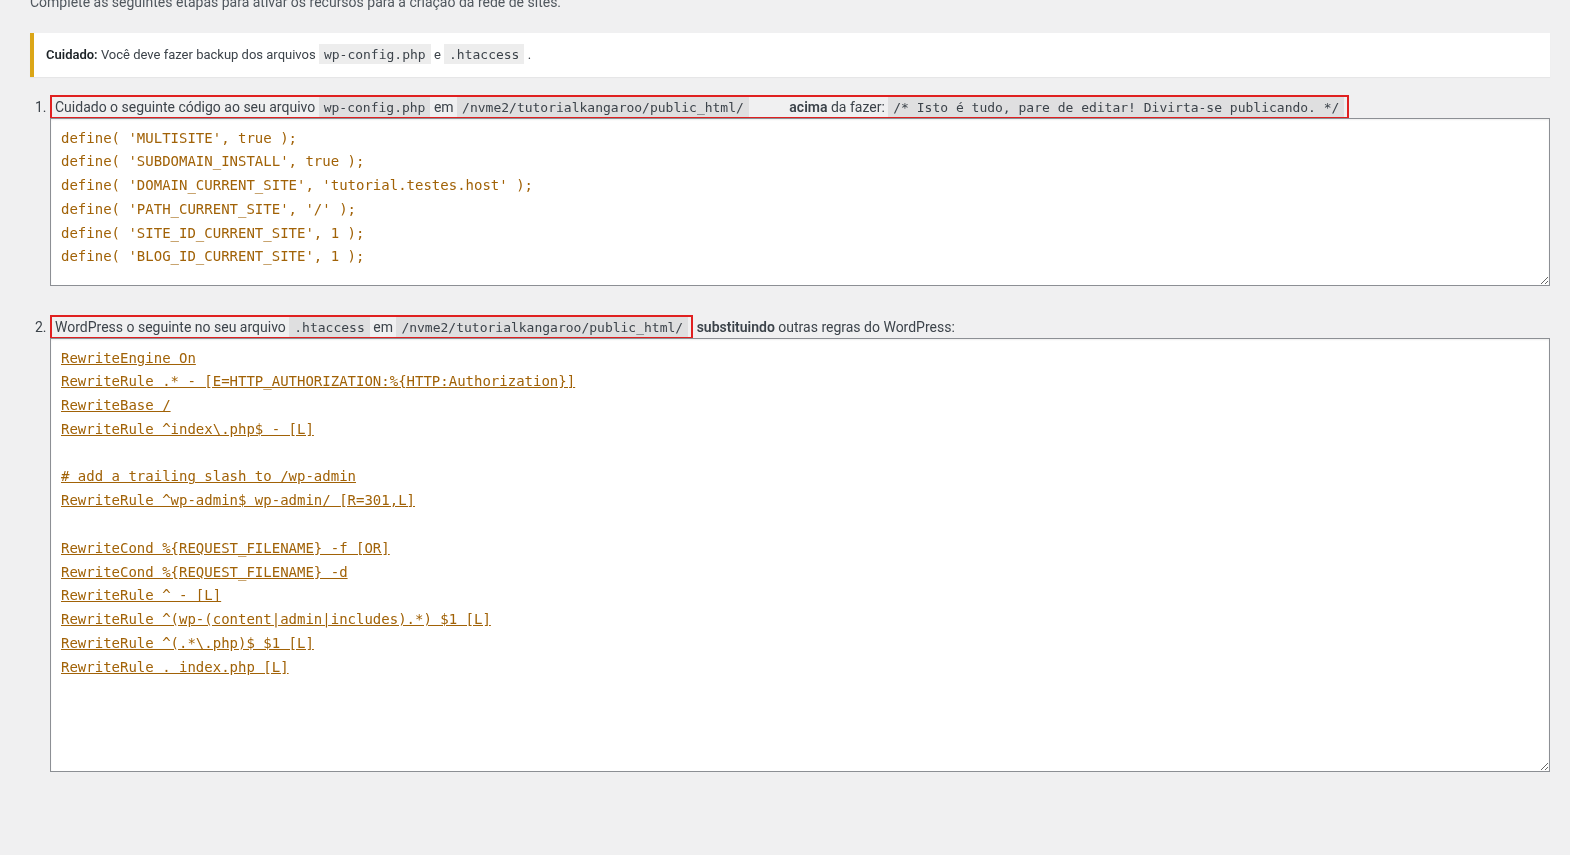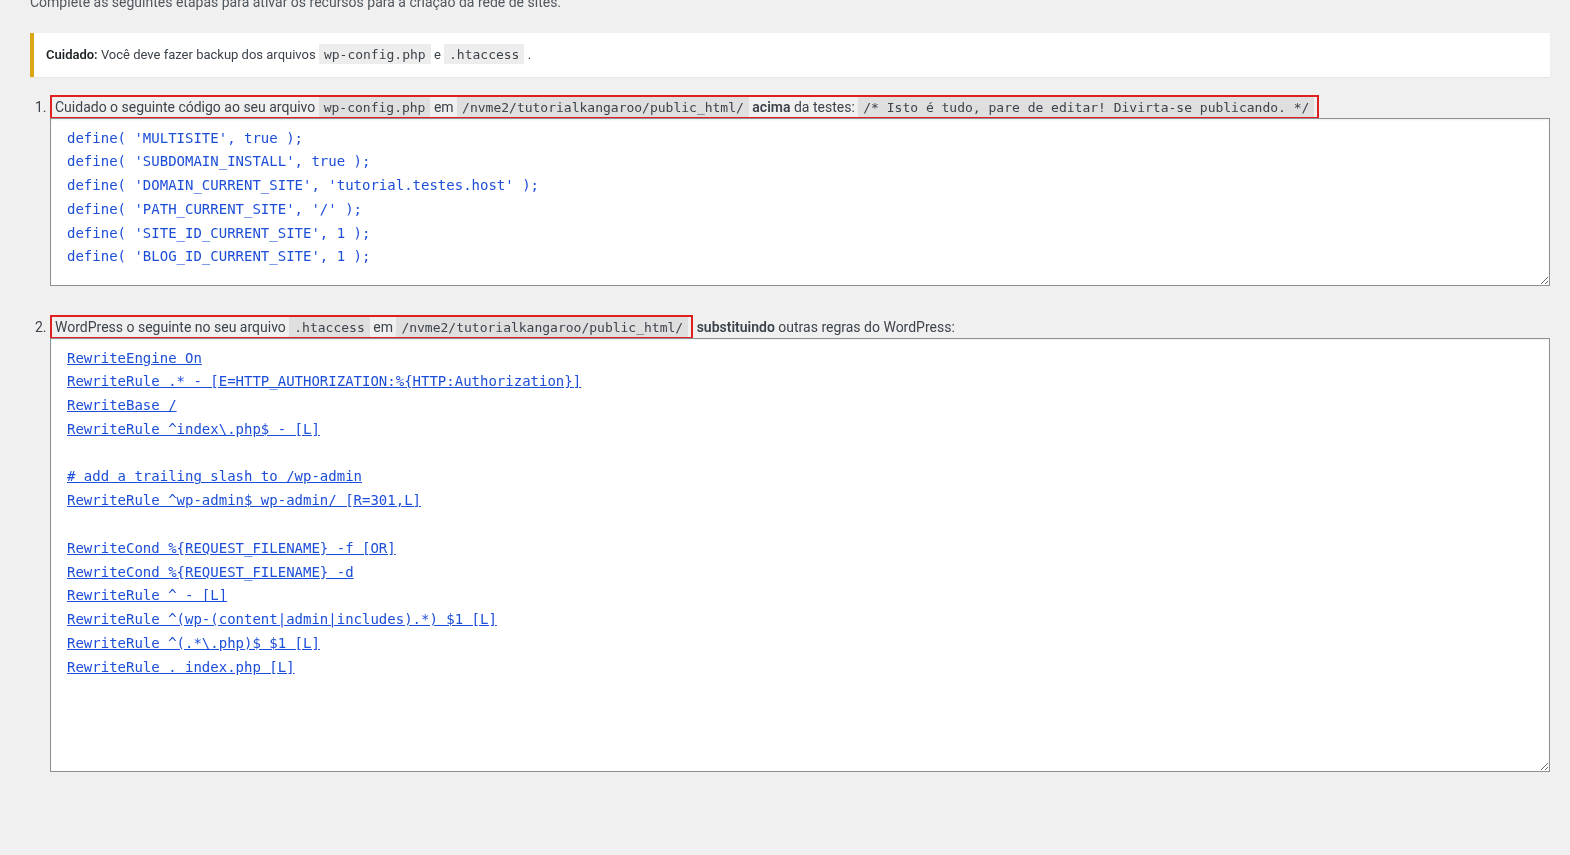--- a/index.html
+++ b/index.html
@@ -55,20 +55,21 @@
       padding: 2px 3px;
     }
     .step-line code {
       font-family: Consolas, Monaco, monospace;
       font-size: 13px;
       background: rgba(0,0,0,.07);
       padding: 3px 5px 2px;
     }
     .step-line strong {
       font-weight: 600;
+      margin-left: 37px;
     }
     .after-step {
       font-size: 14px;
     }
     .after-step strong {
       font-weight: 600;
     }
     .rules-label {
       font-size: 14px;
       font-weight: 600;
@@ -83,22 +84,22 @@
       padding: 3px 5px 2px;
       font-weight: normal;
     }
     textarea.code-block {
       width: 100%;
       font-family: Consolas, Monaco, monospace;
       font-size: 14px;
       line-height: 1.7;
       background: #fff;
       border: 1px solid #8c8f94;
-      padding: 8px 16px;
-      color: #1d4ed8;
+      padding: 8px 10px;
+      color: #a16207;
       resize: vertical;
       white-space: pre;
       overflow: auto;
       box-shadow: inset 0 1px 2px rgba(0,0,0,.07);
     }
     .textarea-wpconfig {
       height: 168px;
     }
     .textarea-htaccess {
       height: 434px;
@@ -111,21 +112,21 @@
 <p class="intro-text">Complete as seguintes etapas para ativar os recursos para a criação da rede de sites.</p>
 
 <div class="notice">
   <p>
     <strong>Cuidado:</strong><span> Você deve fazer backup dos arquivos </span><code>wp-config.php</code><span> e </span><code>.htaccess</code><span> .</span>
   </p>
 </div>
 
 <ol>
   <li>
-    <span class="step-line"><span>Cuidado o seguinte código ao seu arquivo </span><code>wp-config.php</code><span> em </span><code>/nvme2/tutorialkangaroo/public_html/</code><span> </span><strong>acima</strong><span> da testes: </span><code>/* Isto é tudo, pare de editar! Divirta-se publicando. */</code></span>
+    <span class="step-line"><span>Cuidado o seguinte código ao seu arquivo </span><code>wp-config.php</code><span> em </span><code>/nvme2/tutorialkangaroo/public_html/</code><span> </span><strong>acima</strong><span> da fazer: </span><code>/* Isto é tudo, pare de editar! Divirta-se publicando. */</code></span>
 
 
     <textarea class="code-block textarea-wpconfig" readonly="" style="">define( 'MULTISITE', true );
 define( 'SUBDOMAIN_INSTALL', true );
 define( 'DOMAIN_CURRENT_SITE', 'tutorial.testes.host' );
 define( 'PATH_CURRENT_SITE', '/' );
 define( 'SITE_ID_CURRENT_SITE', 1 );
 define( 'BLOG_ID_CURRENT_SITE', 1 );</textarea>
   </li>
 

